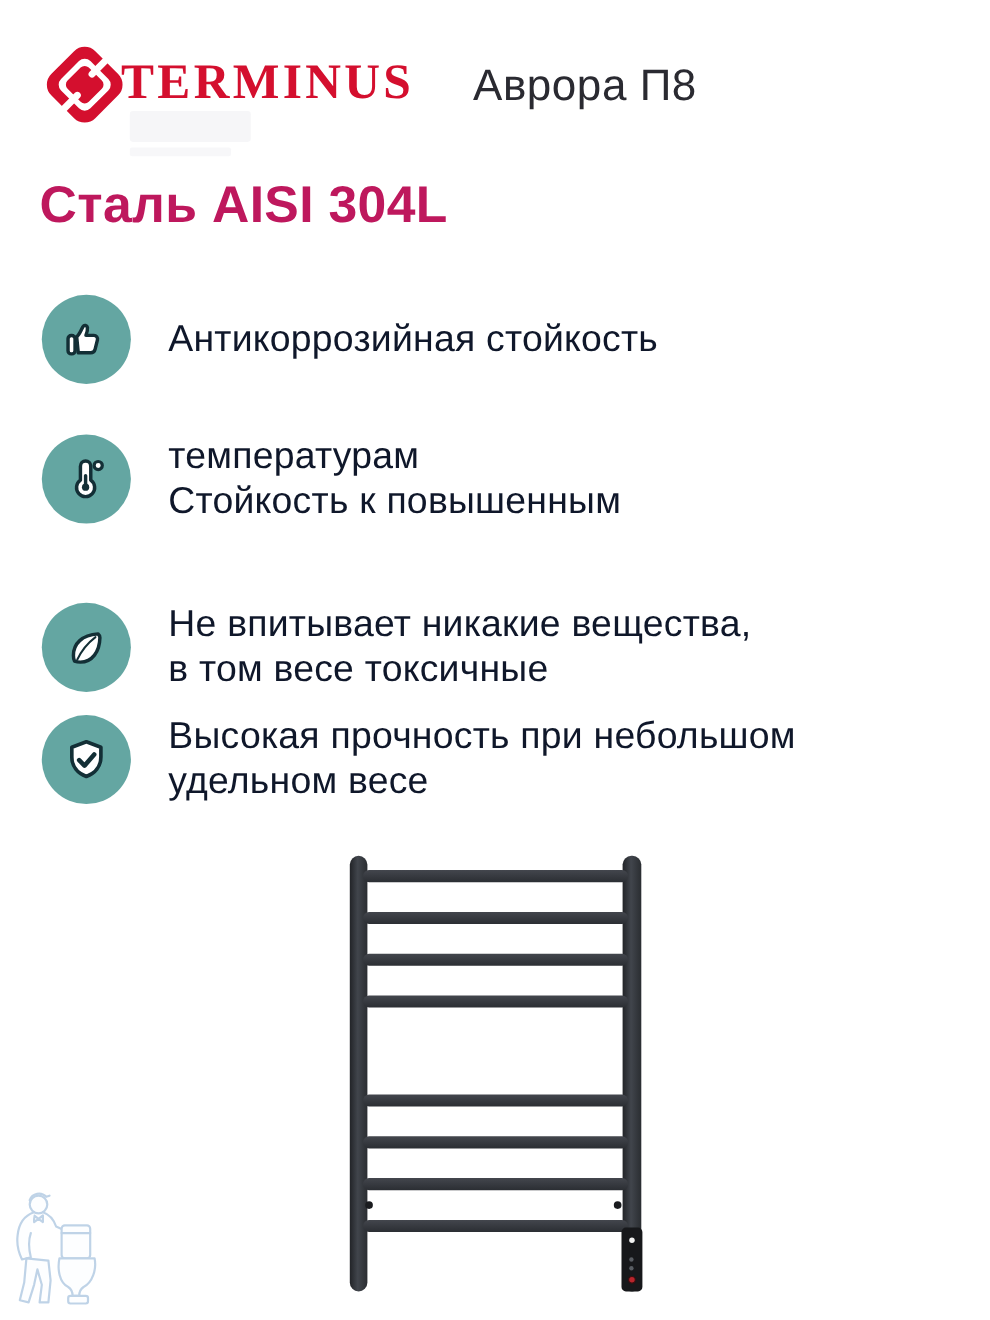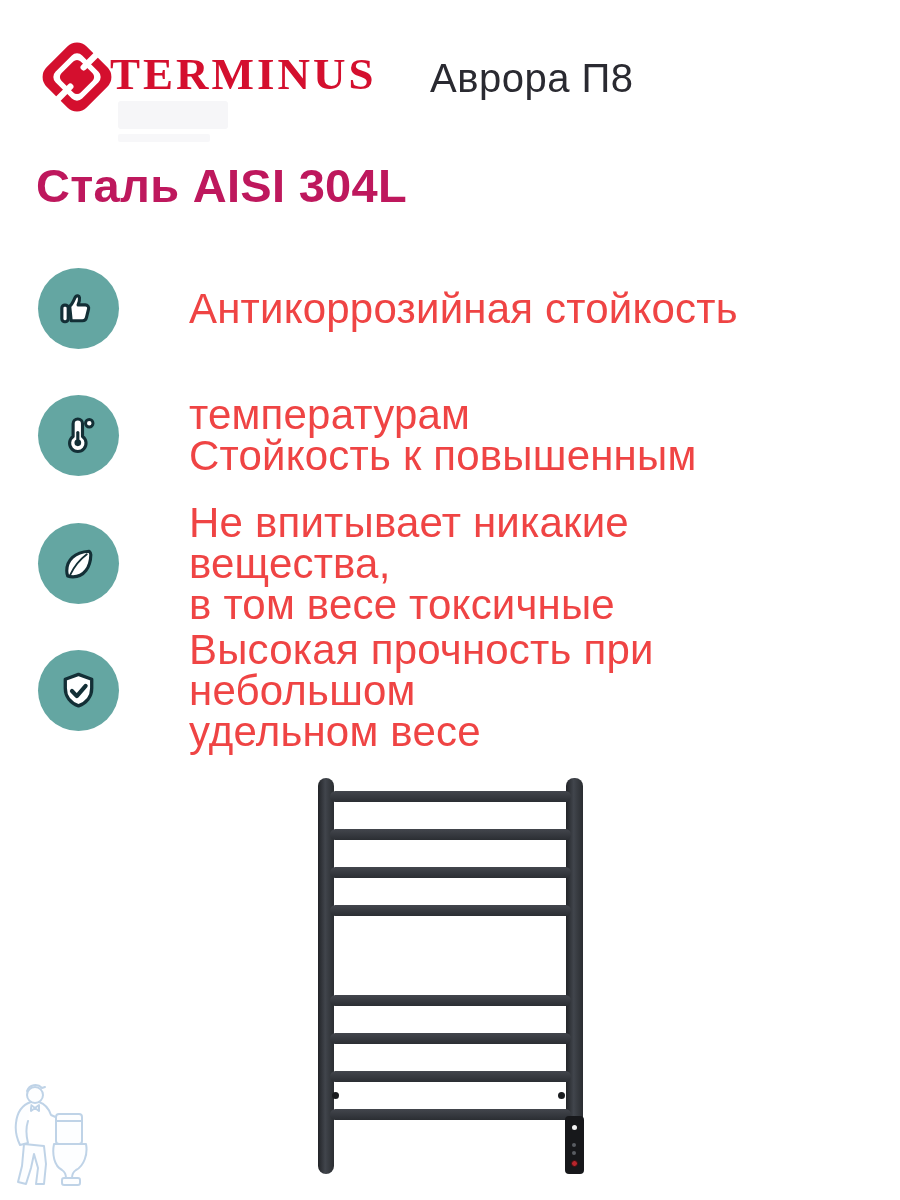--- a/index.html
+++ b/index.html
@@ -1,36 +1,36 @@
 <!DOCTYPE html>
 <html><head>
 <meta charset="utf-8">
 <style>
   html,body{margin:0;padding:0;background:#fff;}
   .canvas{position:relative;width:727px;height:1200px;background:#ffffff;overflow:hidden;
-          font-family:"Liberation Sans",sans-serif;padding-left:32px;}
+          font-family:"Liberation Sans",sans-serif;}
 
   
   .logo-svg{position:absolute;left:34px;top:34px;width:86px;height:86px;}
   .brand-name{position:absolute;left:110px;top:48px;font-family:"Liberation Serif",serif;
               font-weight:700;font-size:45px;letter-spacing:3px;color:#d40f2e;}
   .model-name{position:absolute;left:430px;top:56px;font-size:40px;color:#2a2a31;letter-spacing:.5px;}
   .ghost-a{position:absolute;left:118px;top:101px;width:110px;height:28px;background:#f6f6f8;border-radius:3px;}
   .ghost-b{position:absolute;left:118px;top:134px;width:92px;height:8px;background:#f7f7f9;border-radius:2px;}
 
   
   .page-title{position:absolute;left:36px;top:158px;font-size:47px;font-weight:800;
               color:#be185d;letter-spacing:.3px;}
 
   
   .feature-row{position:absolute;left:38px;display:flex;align-items:center;gap:34px;height:84px;}
-  .row-1{top:266px}.row-2{top:393px}.row-3{top:521px}.row-4{top:648px}
+  .row-1{top:266px}.row-2{top:393px}.row-3{top:546px}.row-4{top:648px}
   .icon-circle{width:81px;height:81px;border-radius:50%;background:#64a6a2;flex:0 0 81px;
                display:flex;align-items:center;justify-content:center;}
-  .feature-text{font-size:42px;color:#ef4444;line-height:41px;letter-spacing:.2px;margin-left:36px;}
+  .feature-text{font-size:34px;color:#0f172a;line-height:41px;letter-spacing:.2px;}
   .feature-text span{display:block;}
 
   
   .post{position:absolute;top:778px;width:16px;height:396px;border-radius:8px;
         background:linear-gradient(90deg,#222428,#41454c 45%,#2a2d31);}
   .post-left{left:318px;}
   .post-right{left:566px;width:17px;}
   .rung{position:absolute;left:330px;width:241px;height:11px;border-radius:6px;
         background:linear-gradient(180deg,#43464d,#2b2e33);}
   .mount-dot{position:absolute;width:7px;height:7px;border-radius:50%;background:#1a1c1f;top:1092px;}

